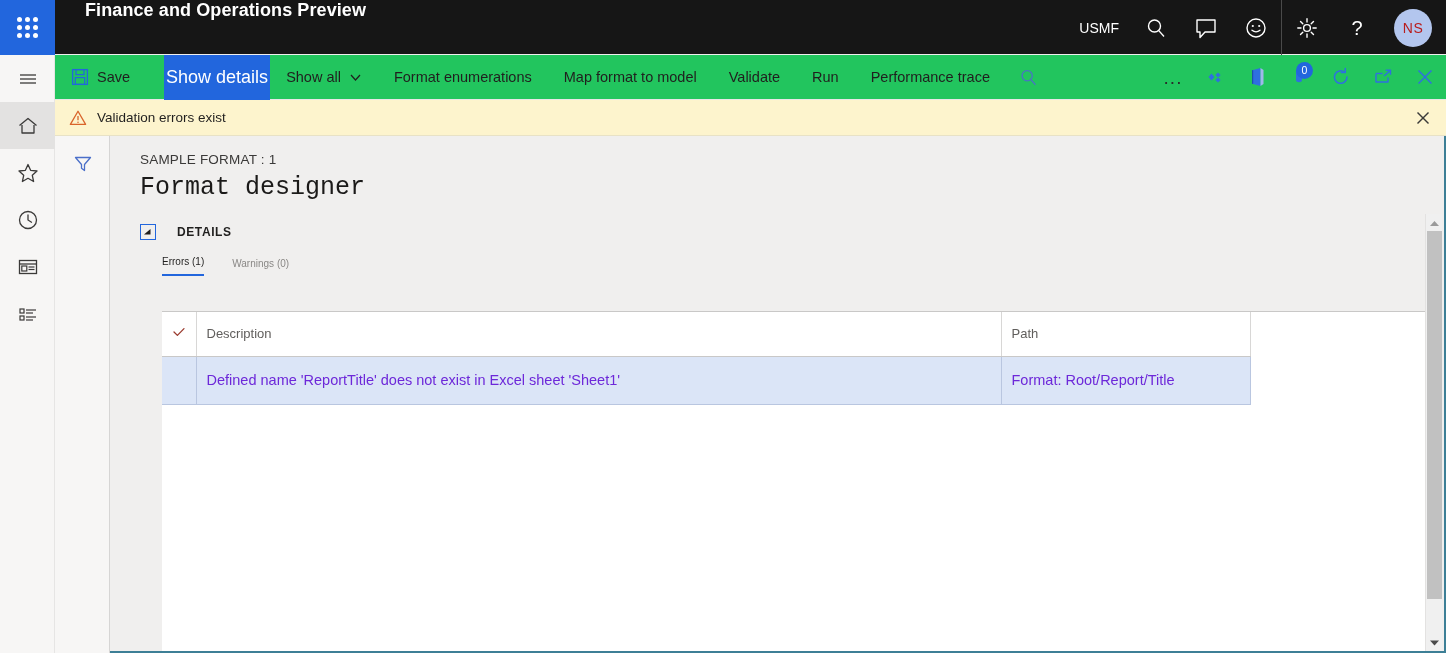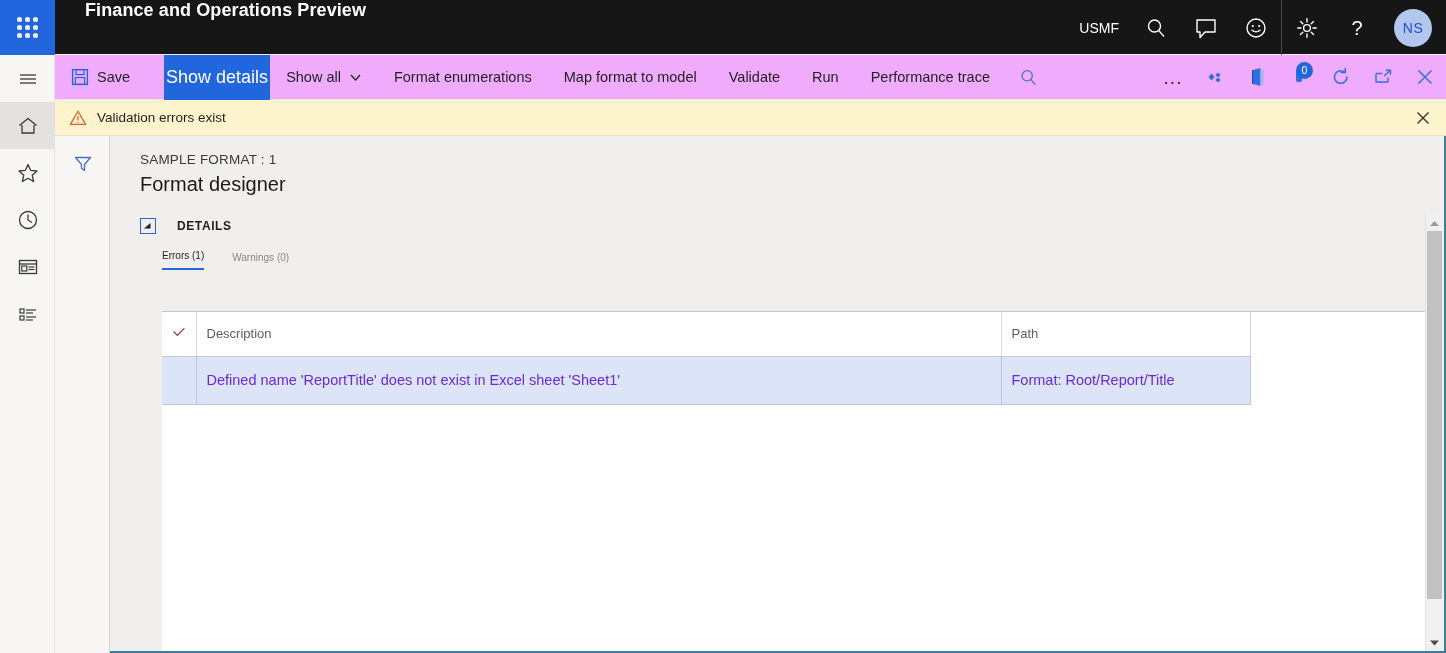--- a/index.html
+++ b/index.html
@@ -33,21 +33,21 @@
   }
   .tb-item {
     height: 55px; min-width: 50px; padding: 0 12px;
     display: flex; align-items: center; justify-content: center;
     color: #ffffff; font-size: 14px; cursor: pointer;
   }
   .tb-sep { width: 1px; height: 55px; background: #4a4a4a; }
   .avatar-wrap { padding: 0 14px 0 12px; display:flex; align-items:center; height:55px; cursor:pointer;}
   .avatar {
     width: 38px; height: 38px; border-radius: 50%;
-    background: #b3c6ee; color: #1d4ed8; font-size: 14px;
+    background: #b3c6ee; color: #b91c1c; font-size: 14px;
     display: flex; align-items: center; justify-content: center;
     letter-spacing: .5px;
   }
   .ico { display: block; }
 
   
   .rail {
     position: absolute; left: 0; top: 55px;
     width: 55px; height: 598px; background: #f7f6f5;
     border-right: 1px solid #e6e5e4;
@@ -55,21 +55,21 @@
   .rail-item {
     width: 55px; height: 47px; display: flex;
     align-items: center; justify-content: center; cursor: pointer;
   }
   .rail-item.active { background: #e3e2e1; }
 
   
   .toolbar {
     position: absolute; left: 55px; top: 55px;
     width: 1391px; height: 45px;
-    background: #f0abfc; display: flex; align-items: center;
+    background: #22c55e; display: flex; align-items: center;
     border-bottom: 1px solid #e8e7e6;
   }
   .tbtn {
     height: 45px; display: flex; align-items: center; gap: 8px;
     padding: 0 16px; font-size: 14.5px; color: #201f1e;
     cursor: pointer; white-space: nowrap;
   }
   .tbtn.primary { background: #2266dd; color: #ffffff; font-size: 18px; padding: 0 2px; margin-left: 18px; }
   .tbtn.iconbtn { padding: 0 13px; }
   .toolbar-right { margin-left: auto; display: flex; align-items: center; height: 45px; }
@@ -109,21 +109,21 @@
   
   .content {
     position: absolute; left: 110px; top: 136px;
     width: 1336px; height: 517px;
     background: #f0efee;
     border-right: 2px solid #3d7f96;
     border-bottom: 2px solid #3d7f96;
     overflow: hidden;
   }
   .caption { font-size: 13.5px; color: #3b3a39; margin: 16px 0 0 30px; letter-spacing: .2px; }
-  .page-title { font-size: 20px; color: #1b1a19; margin: 6px 0 0 30px; font-weight: normal; }
+  .page-title { font-size: 25px; color: #1b1a19; margin: 6px 0 0 30px; font-weight: normal; font-family: Liberation Mono, monospace; }
 
   .section-head {
     display: flex; align-items: center; gap: 21px;
     margin: 22px 0 0 30px;
   }
   .expander {
     width: 16px; height: 16px; border: 1px solid #2266dd;
     display: flex; align-items: center; justify-content: center;
     cursor: pointer; background: #f0efee;
   }

